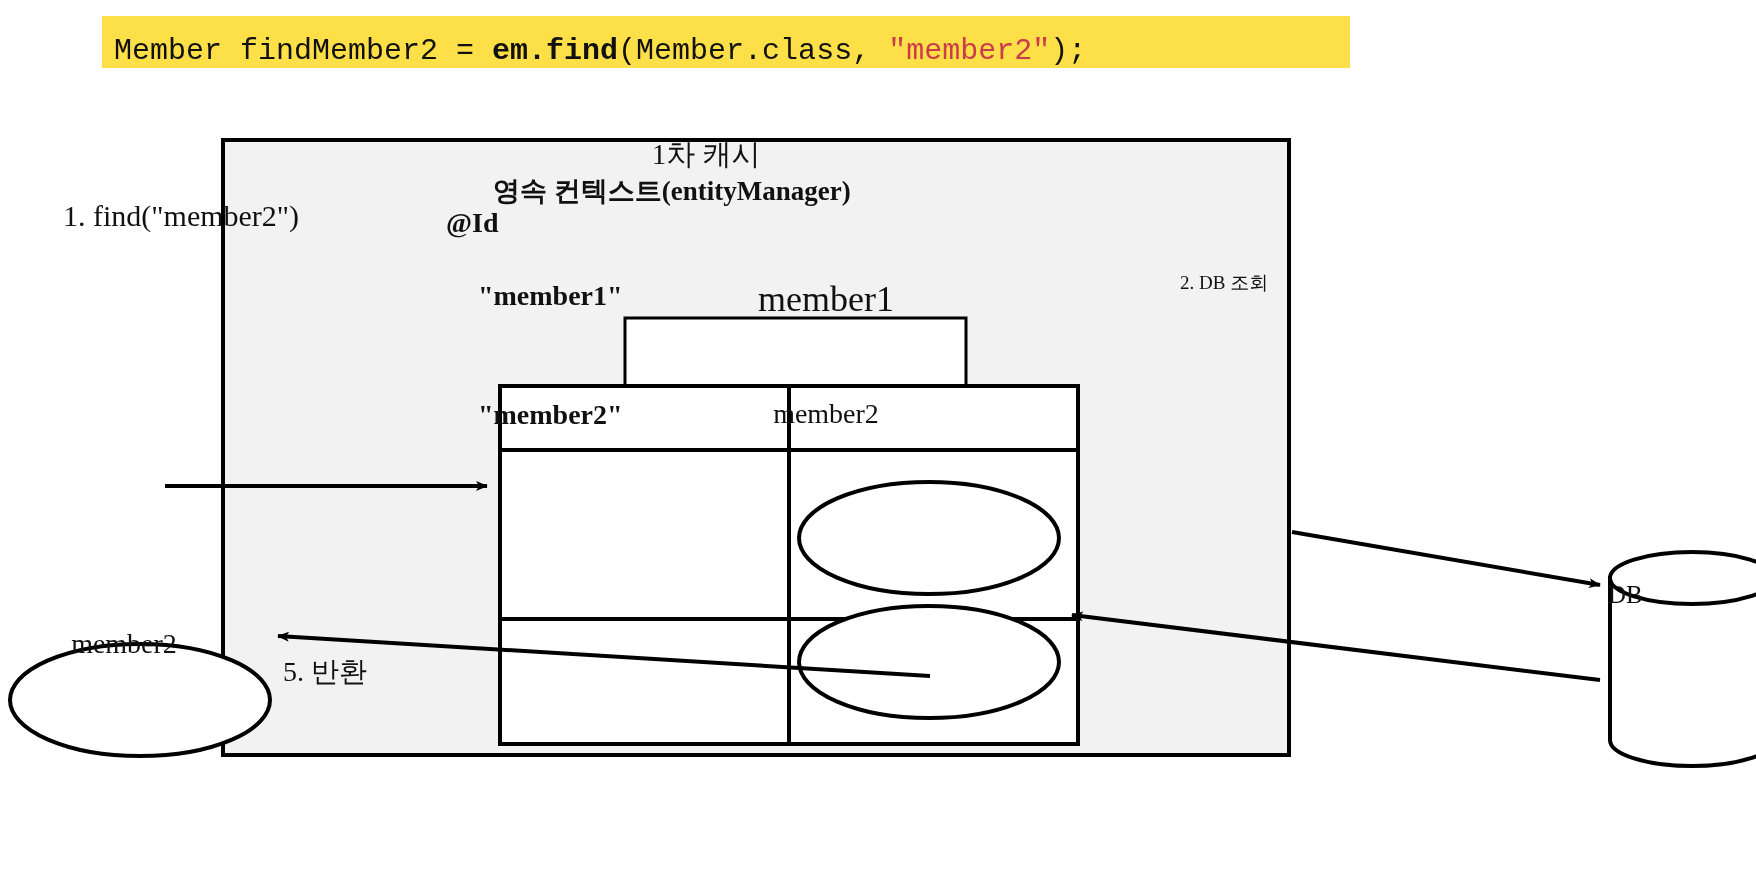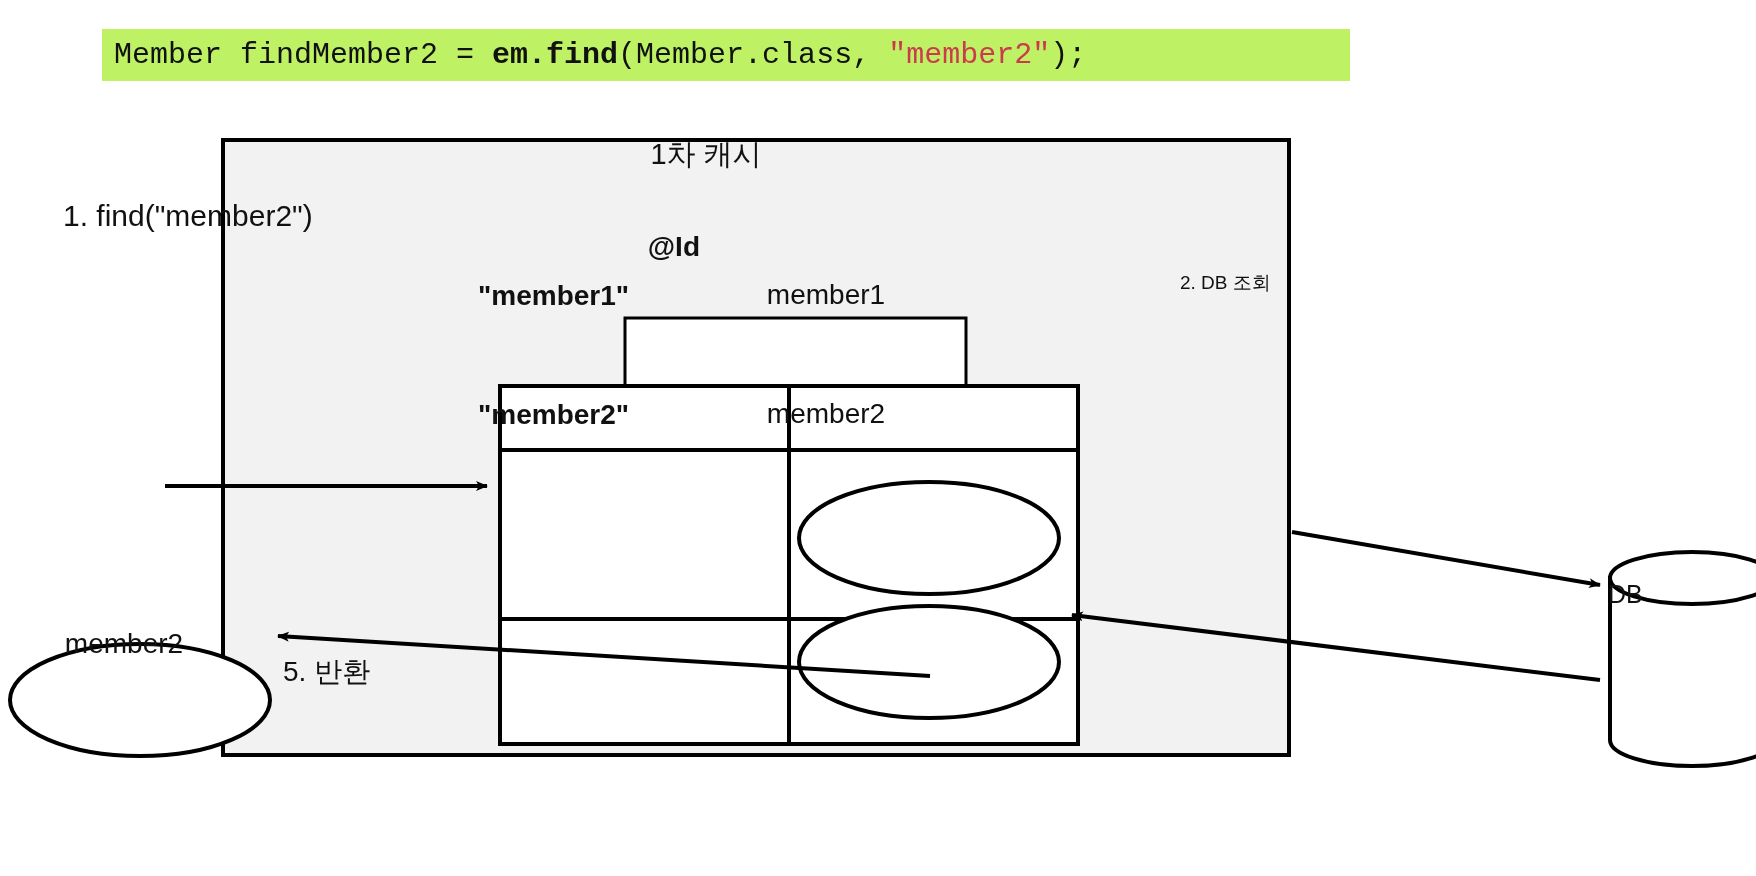--- a/index.html
+++ b/index.html
@@ -5,24 +5,24 @@
   html,body{margin:0;padding:0;}
   body{
     width:1756px;height:876px;
     background:#ffffff;
     font-family:"Liberation Sans", sans-serif;
     position:relative;
     overflow:hidden;
   }
   .code-bar{
     position:absolute;
-    left:102px; top:29px;
+    left:102px; top:16px;
     width:1248px; height:52px;
-    background:#bef264;
-    display:flex; align-items:center;
+    background:#fde047;
+    display:flex; align-items:flex-end;
     box-sizing:border-box;
     padding-left:12px;
   }
   .code-text{
     font-family:"Liberation Mono", monospace;
     font-size:30px;
     color:#111111;
     white-space:pre;
     letter-spacing:0px;
   }
@@ -31,56 +31,56 @@
 
   .diagram{
     position:absolute;
     left:0; top:80px;
     width:1756px; height:796px;
   }
   svg.canvas{position:absolute;left:0;top:0;width:1756px;height:796px;}
 
   .lbl{
     position:absolute;
-    font-family:Liberation Sans, sans-serif;
+    font-family:Liberation Serif, serif;
     color:#111111;
     white-space:pre;
     line-height:1.18;
   }
   .ctx-title{
     left:493px; top:96px;
     font-size:27px; font-weight:bold;
   }
   .cache-title{
     left:556px; top:57px;
     width:300px; text-align:center;
     font-size:29px;
   }
   .th-id{
     left:446px; top:126px;
-    width:254px; text-align:right;
-    font-size:28px; font-weight:bold;margin-top:24px;
+    width:254px; text-align:left;
+    font-size:28px; font-weight:bold;
   }
   .th-entity{
     left:702px; top:126px;
     width:250px; text-align:center;
     font-size:28px; font-weight:bold;
   }
   .td-m1{
     left:478px; top:199px;
     font-size:28px; font-weight:bold;
   }
   .td-m2{
     left:478px; top:318px;
     font-size:28px; font-weight:bold;
   }
   .ell-m1{
     left:712px; top:198px;
     width:228px; text-align:center;
-    font-size:28px;
+    font-size:36px;
   }
   .ell-m2{
     left:712px; top:317px;
     width:228px; text-align:center;
     font-size:28px;
   }
   .ell-out{
     left:10px; top:547px;
     width:228px; text-align:center;
     font-size:28px;
@@ -148,20 +148,21 @@
 
     <line x1="165" y1="406" x2="487" y2="406" stroke="#000000" stroke-width="4" marker-end="url(#arrow)"></line>
 
     <line x1="1292" y1="452" x2="1600" y2="505" stroke="#000000" stroke-width="4" marker-end="url(#arrow)"></line>
 
     <line x1="1600" y1="600" x2="1072" y2="535" stroke="#000000" stroke-width="4" marker-end="url(#arrow)"></line>
 
     <line x1="930" y1="596" x2="278" y2="556" stroke="#000000" stroke-width="4" marker-end="url(#arrow)"></line>
   </svg>
 
+  <div class="lbl ctx-title">영속 컨텍스트(entityManager)</div>
 
   <div class="lbl cache-title">1차 캐시</div>
 
   <div class="lbl th-id">@Id</div>
 
   <div class="lbl td-m1">"member1"</div>
   <div class="lbl ell-m1">member1</div>
 
   <div class="lbl td-m2">"member2"</div>
   <div class="lbl ell-m2">member2</div>

